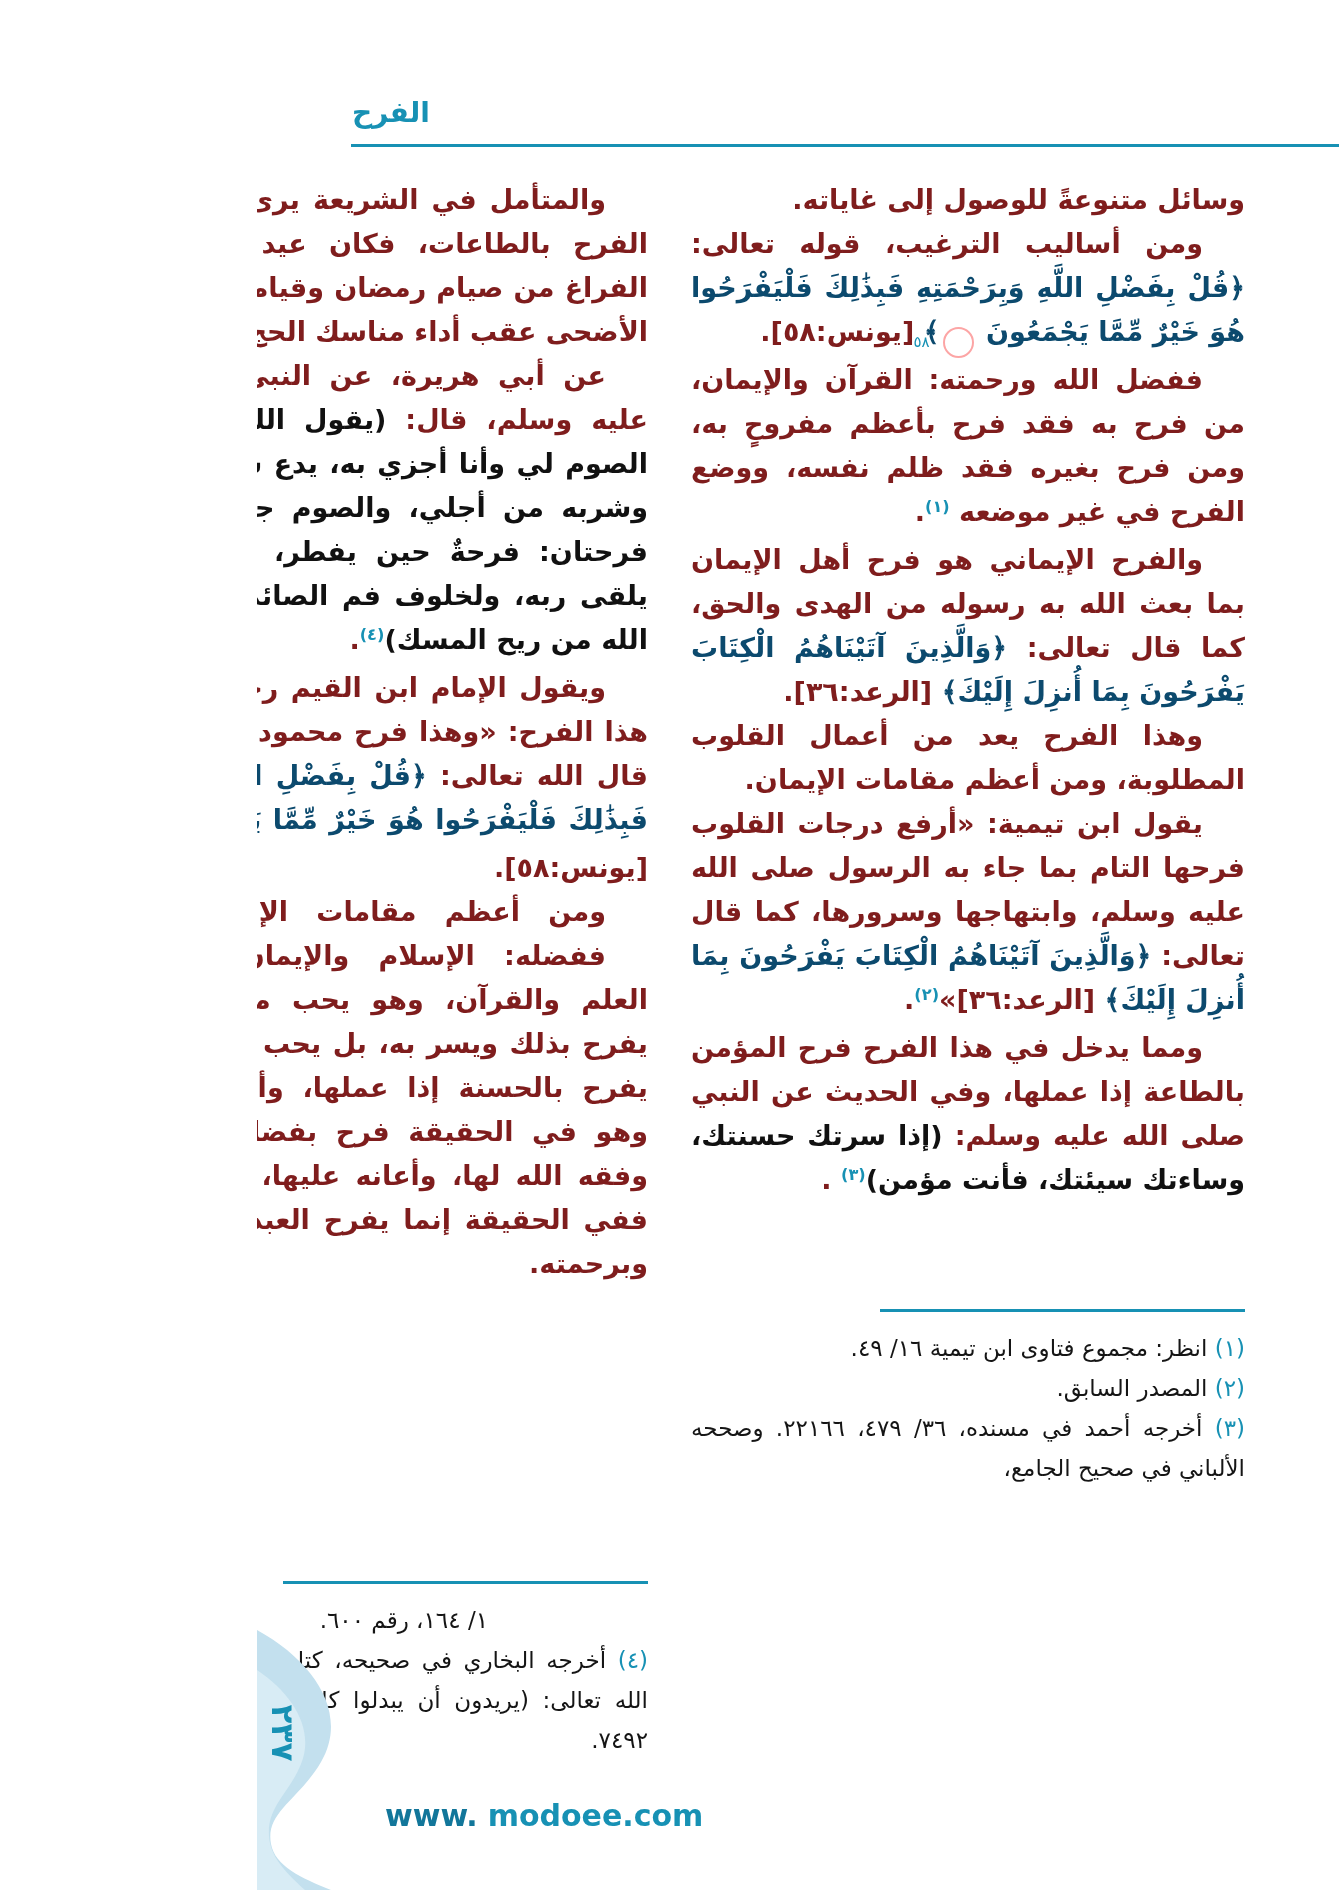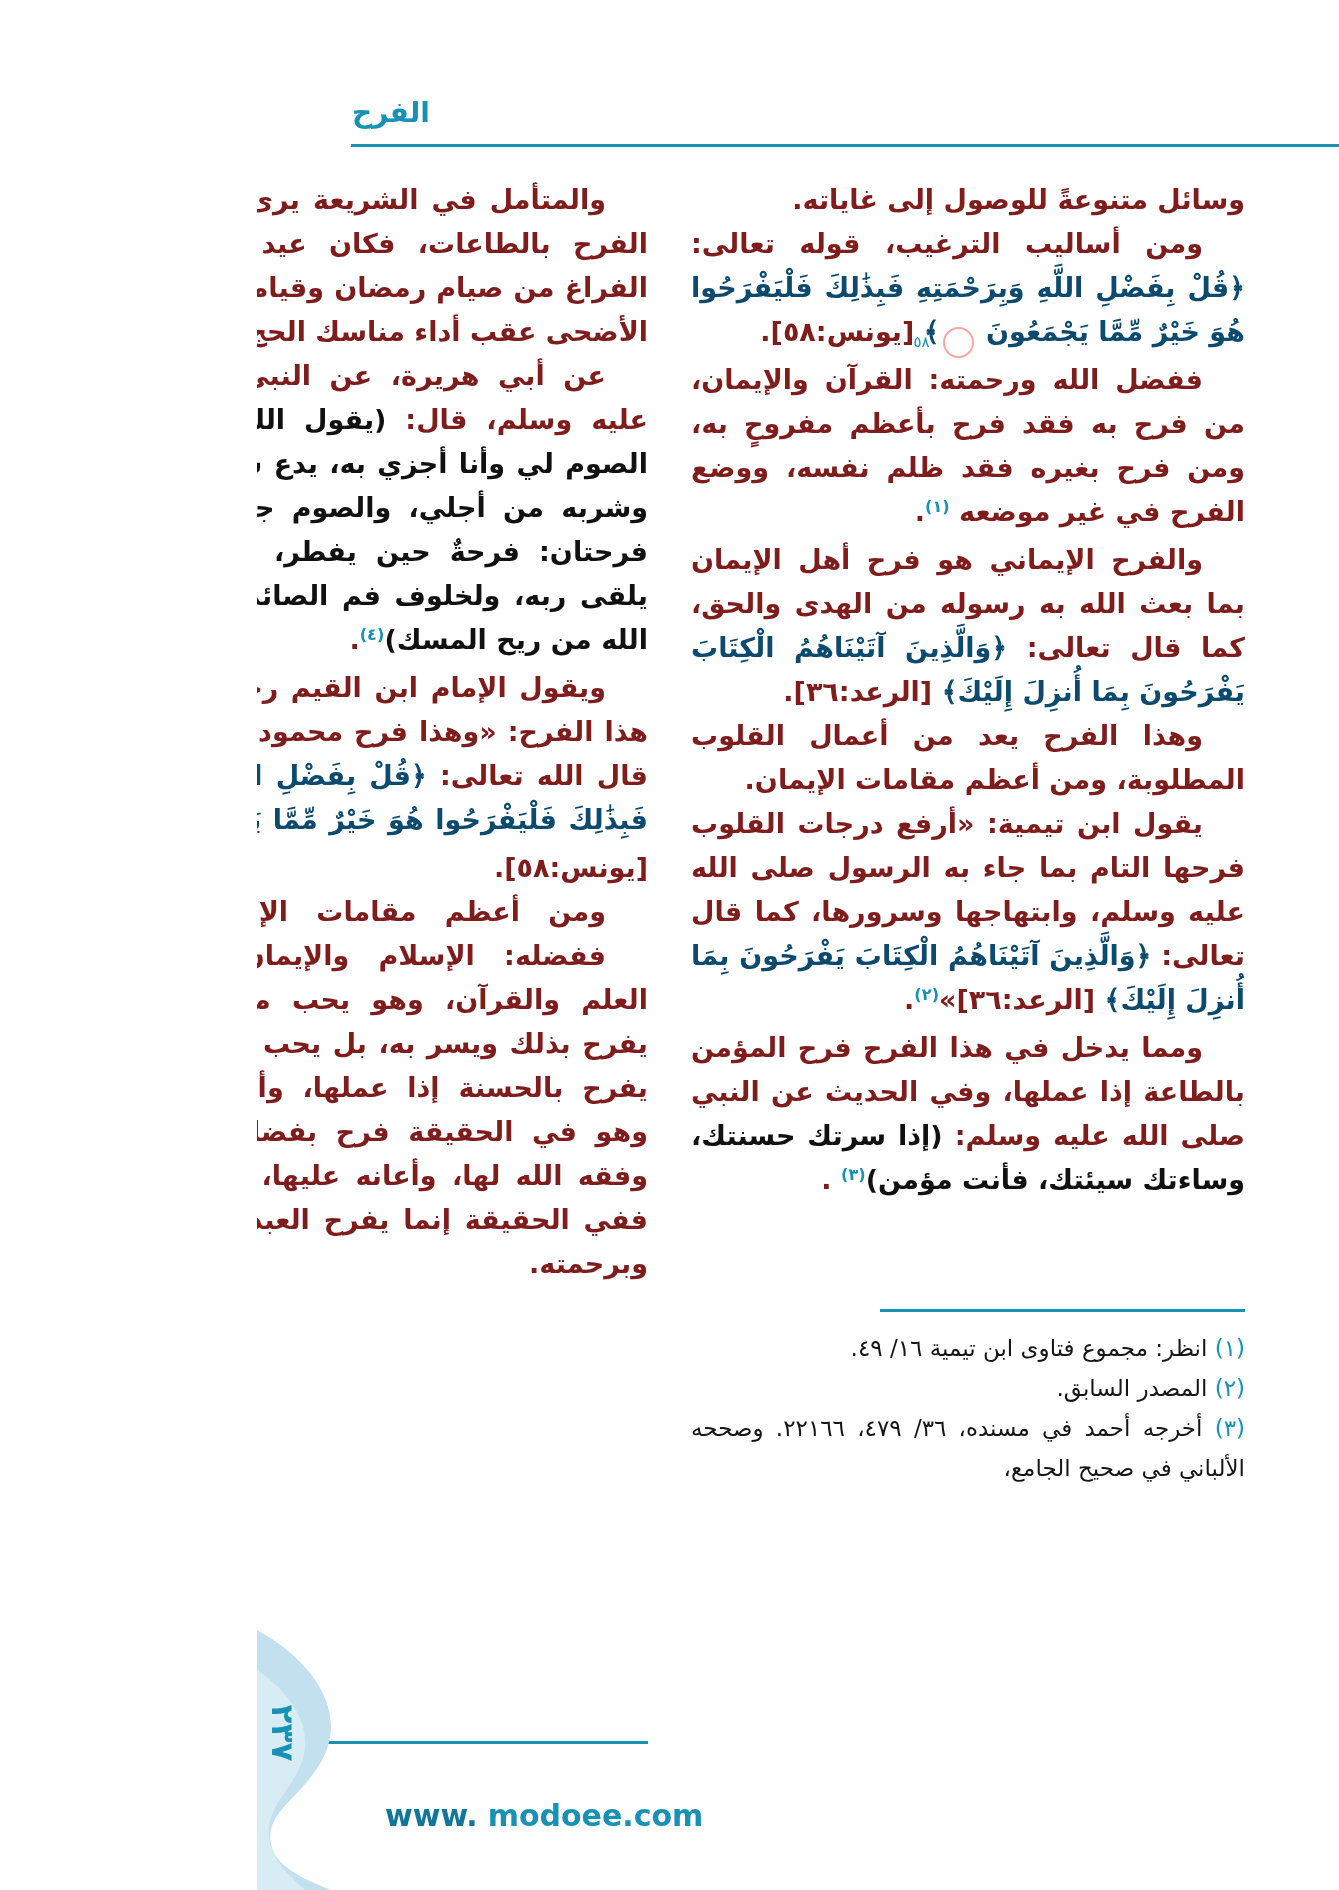--- a/index.html
+++ b/index.html
@@ -167,20 +167,24 @@
     <section class="col col-left">
       <div class="paras">
           <p class="para indent"><span class="seg-normal">والمتأمل في الشريعة يرى أنها ربطت الفرح بالطاعات، فكان عيد الفطر بعد الفراغ من صيام رمضان وقيامه، وكان عيد الأضحى عقب أداء مناسك الحج.</span></p>
           <p class="para indent"><span class="seg-normal">عن أبي هريرة، عن النبي صلى الله عليه وسلم، قال: </span><span class="seg-bold">(يقول الله عز وجل: الصوم لي وأنا أجزي به، يدع شهوته وأكله وشربه من أجلي، والصوم جنةٌ، وللصائم فرحتان: فرحةٌ حين يفطر، وفرحةٌ حين يلقى ربه، ولخلوف فم الصائم أطيب عند الله من ريح المسك)</span><span class="seg-footref">(٤)</span><span class="seg-normal">.</span></p>
           <p class="para indent"><span class="seg-normal">ويقول الإمام ابن القيم رحمه الله عن هذا الفرح: «وهذا فرح محمود غير مذموم، قال الله تعالى: </span><span class="seg-quran">﴿قُلْ بِفَضْلِ اللَّهِ وَبِرَحْمَتِهِ فَبِذَٰلِكَ فَلْيَفْرَحُوا هُوَ خَيْرٌ مِّمَّا يَجْمَعُونَ </span><span class="seg-ayah">٥٨</span><span class="seg-quran">﴾</span><span class="seg-normal"> [يونس:٥٨].</span></p>
           <p class="para indent justify-last"><span class="seg-normal">ومن أعظم مقامات الإيمان الفرح</span></p>
           <p class="para indent"><span class="seg-normal">ففضله: الإسلام والإيمان، ورحمته: العلم والقرآن، وهو يحب من عبده أن يفرح بذلك ويسر به، بل يحب من عبده أن يفرح بالحسنة إذا عملها، وأن يسر بها، وهو في الحقيقة فرح بفضل الله حيث وفقه الله لها، وأعانه عليها، ويسرها له، ففي الحقيقة إنما يفرح العبد بفضل الله وبرحمته.</span></p>
         </div>
       <div class="footnotes">
         <div class="fn-rule"></div>
+        <div>
+            <p class="footnote fn-cont"><span>١/ ١٦٤، رقم ٦٠٠.</span></p>
+            <p class="footnote"><span class="fn-marker">(٤) </span><span>أخرجه البخاري في صحيحه، كتاب التوحيد، باب قول الله تعالى: (يريدون أن يبدلوا كلام الله)، ٩/ ١٤٣، رقم ٧٤٩٢.</span></p>
+          </div>
       </div>
     </section>
 
   </div>
 
   <div class="corner-wave">
     <svg width="120" height="280" viewBox="0 0 120 280" xmlns="http://www.w3.org/2000/svg">
       <path d="M0,20 C58,52 92,104 64,152 C42,190 8,202 14,234 C18,256 44,268 74,280 L0,280 Z" fill="#c3e0ee"></path>
       <path d="M0,60 C36,84 58,120 44,154 C32,184 10,196 12,226 C13,246 28,262 48,280 L0,280 Z" fill="#d8ecf5"></path>
     </svg>

